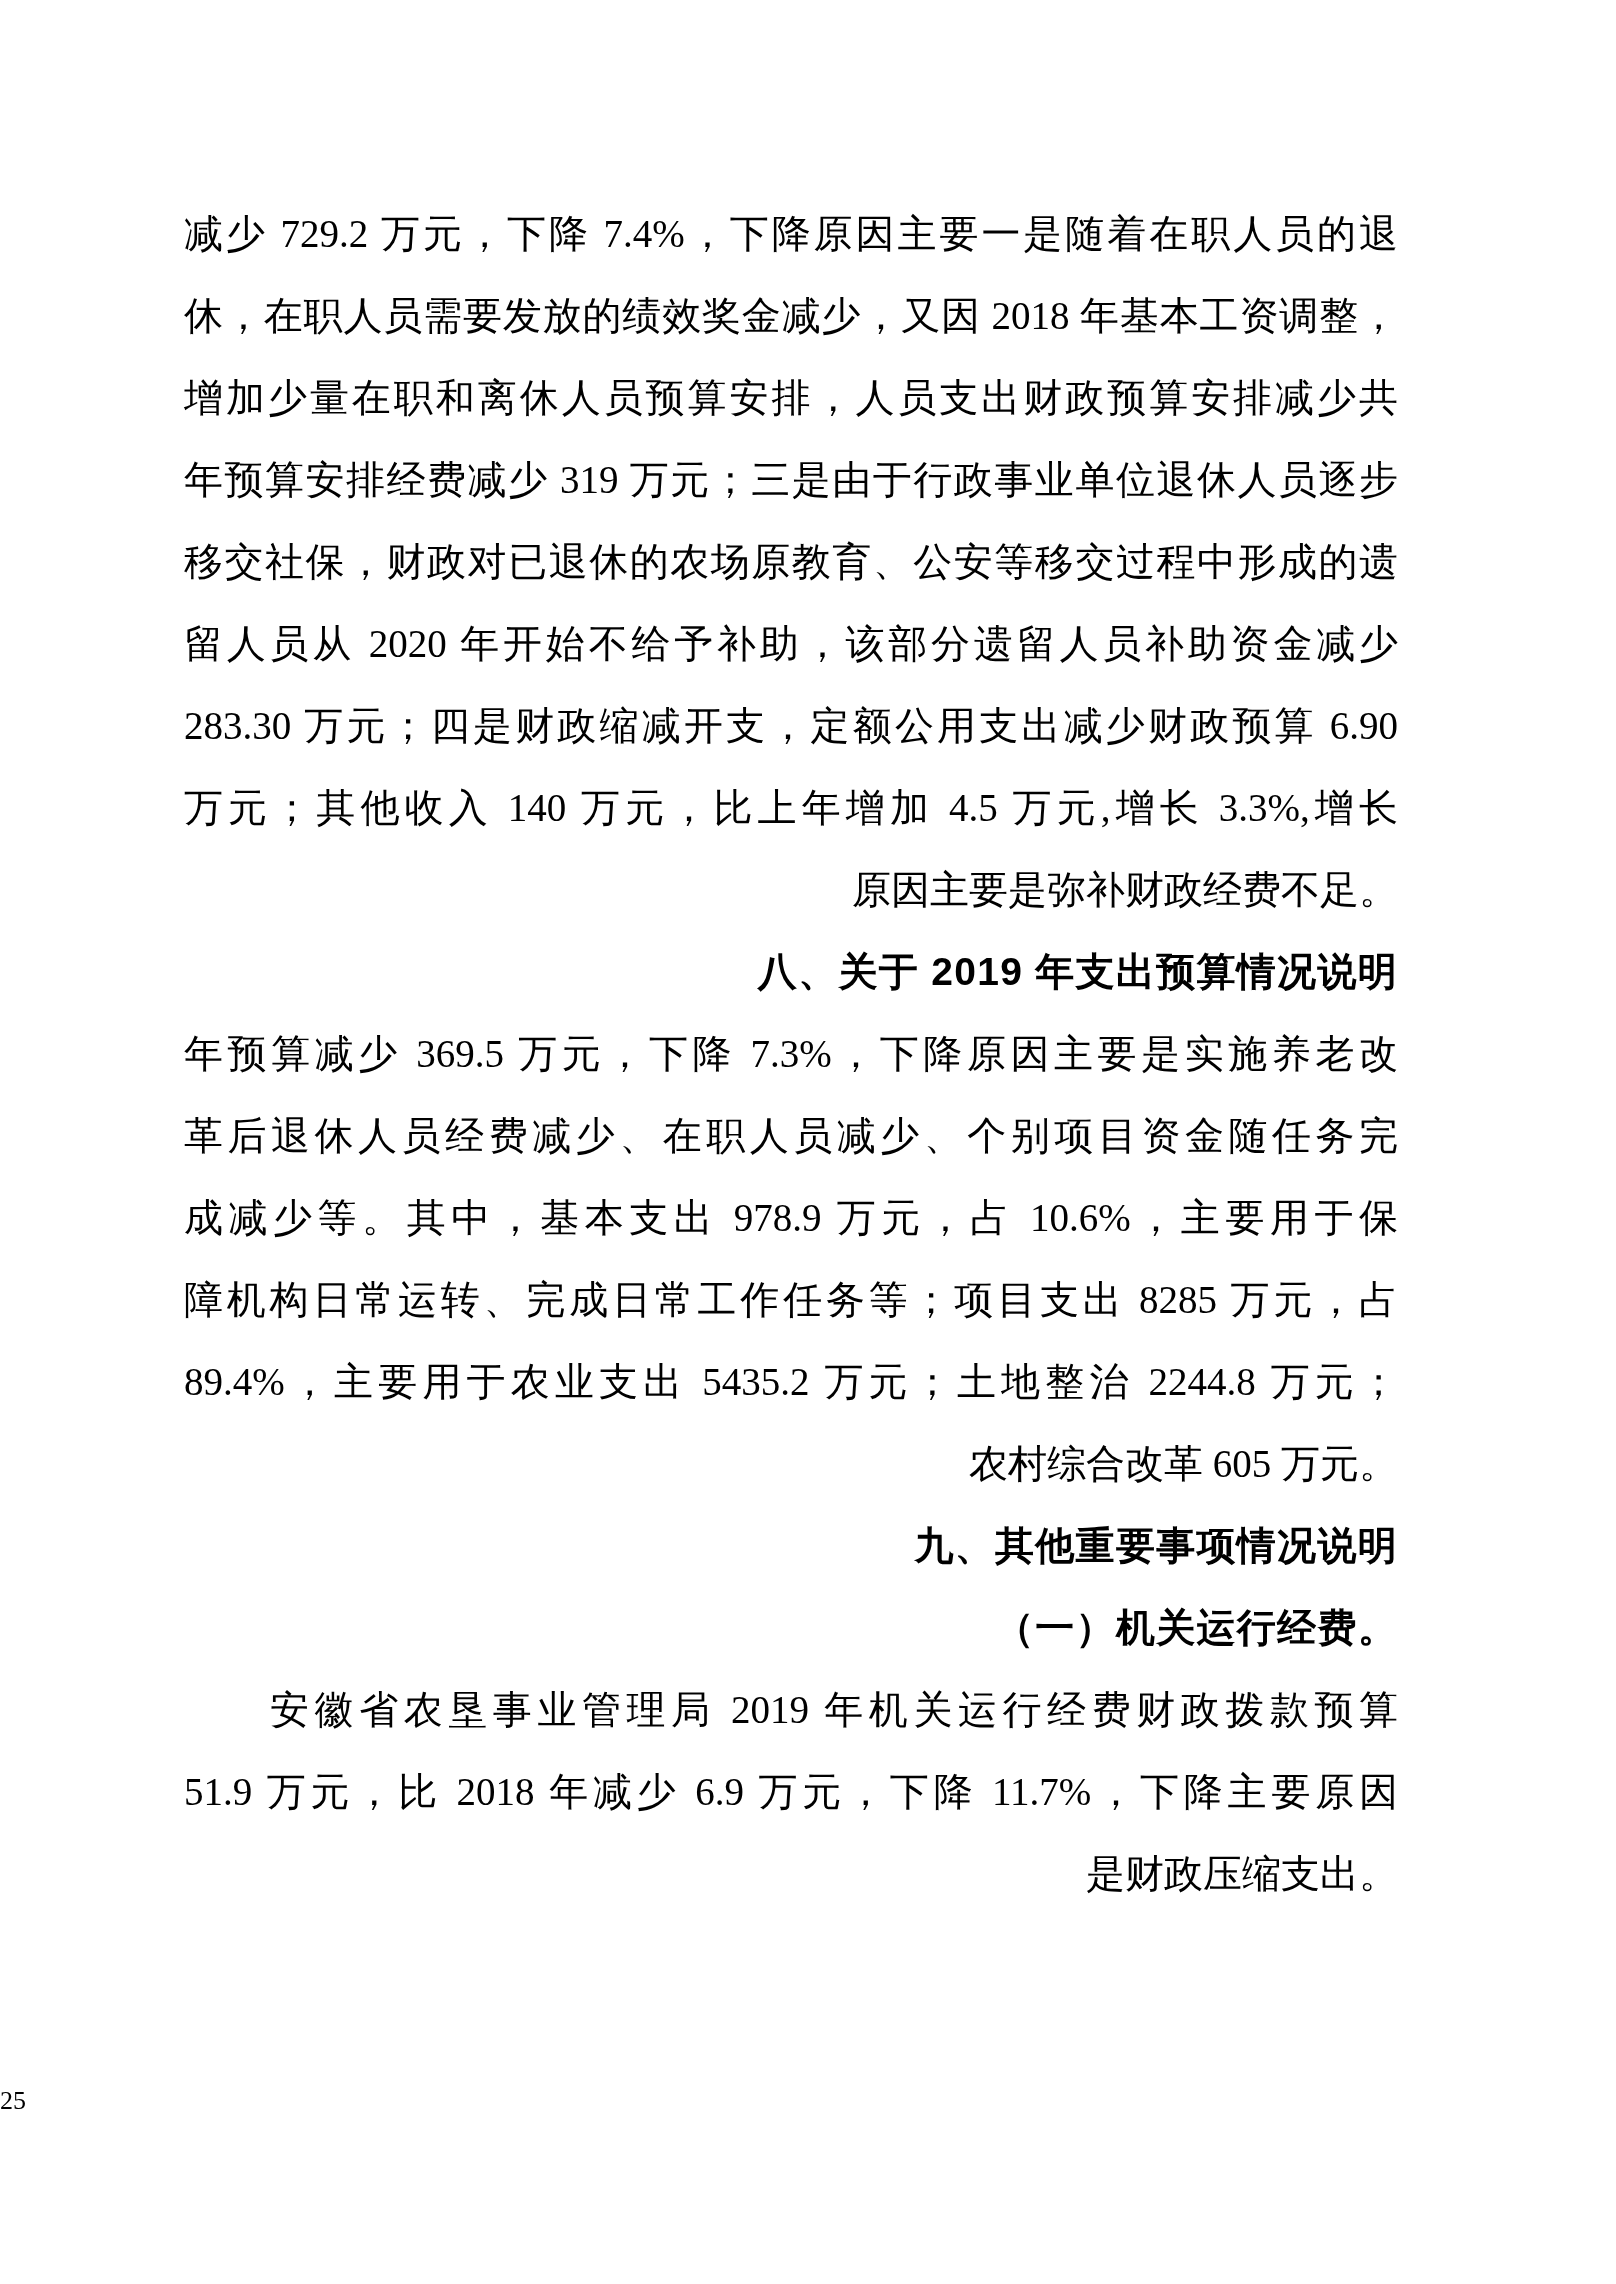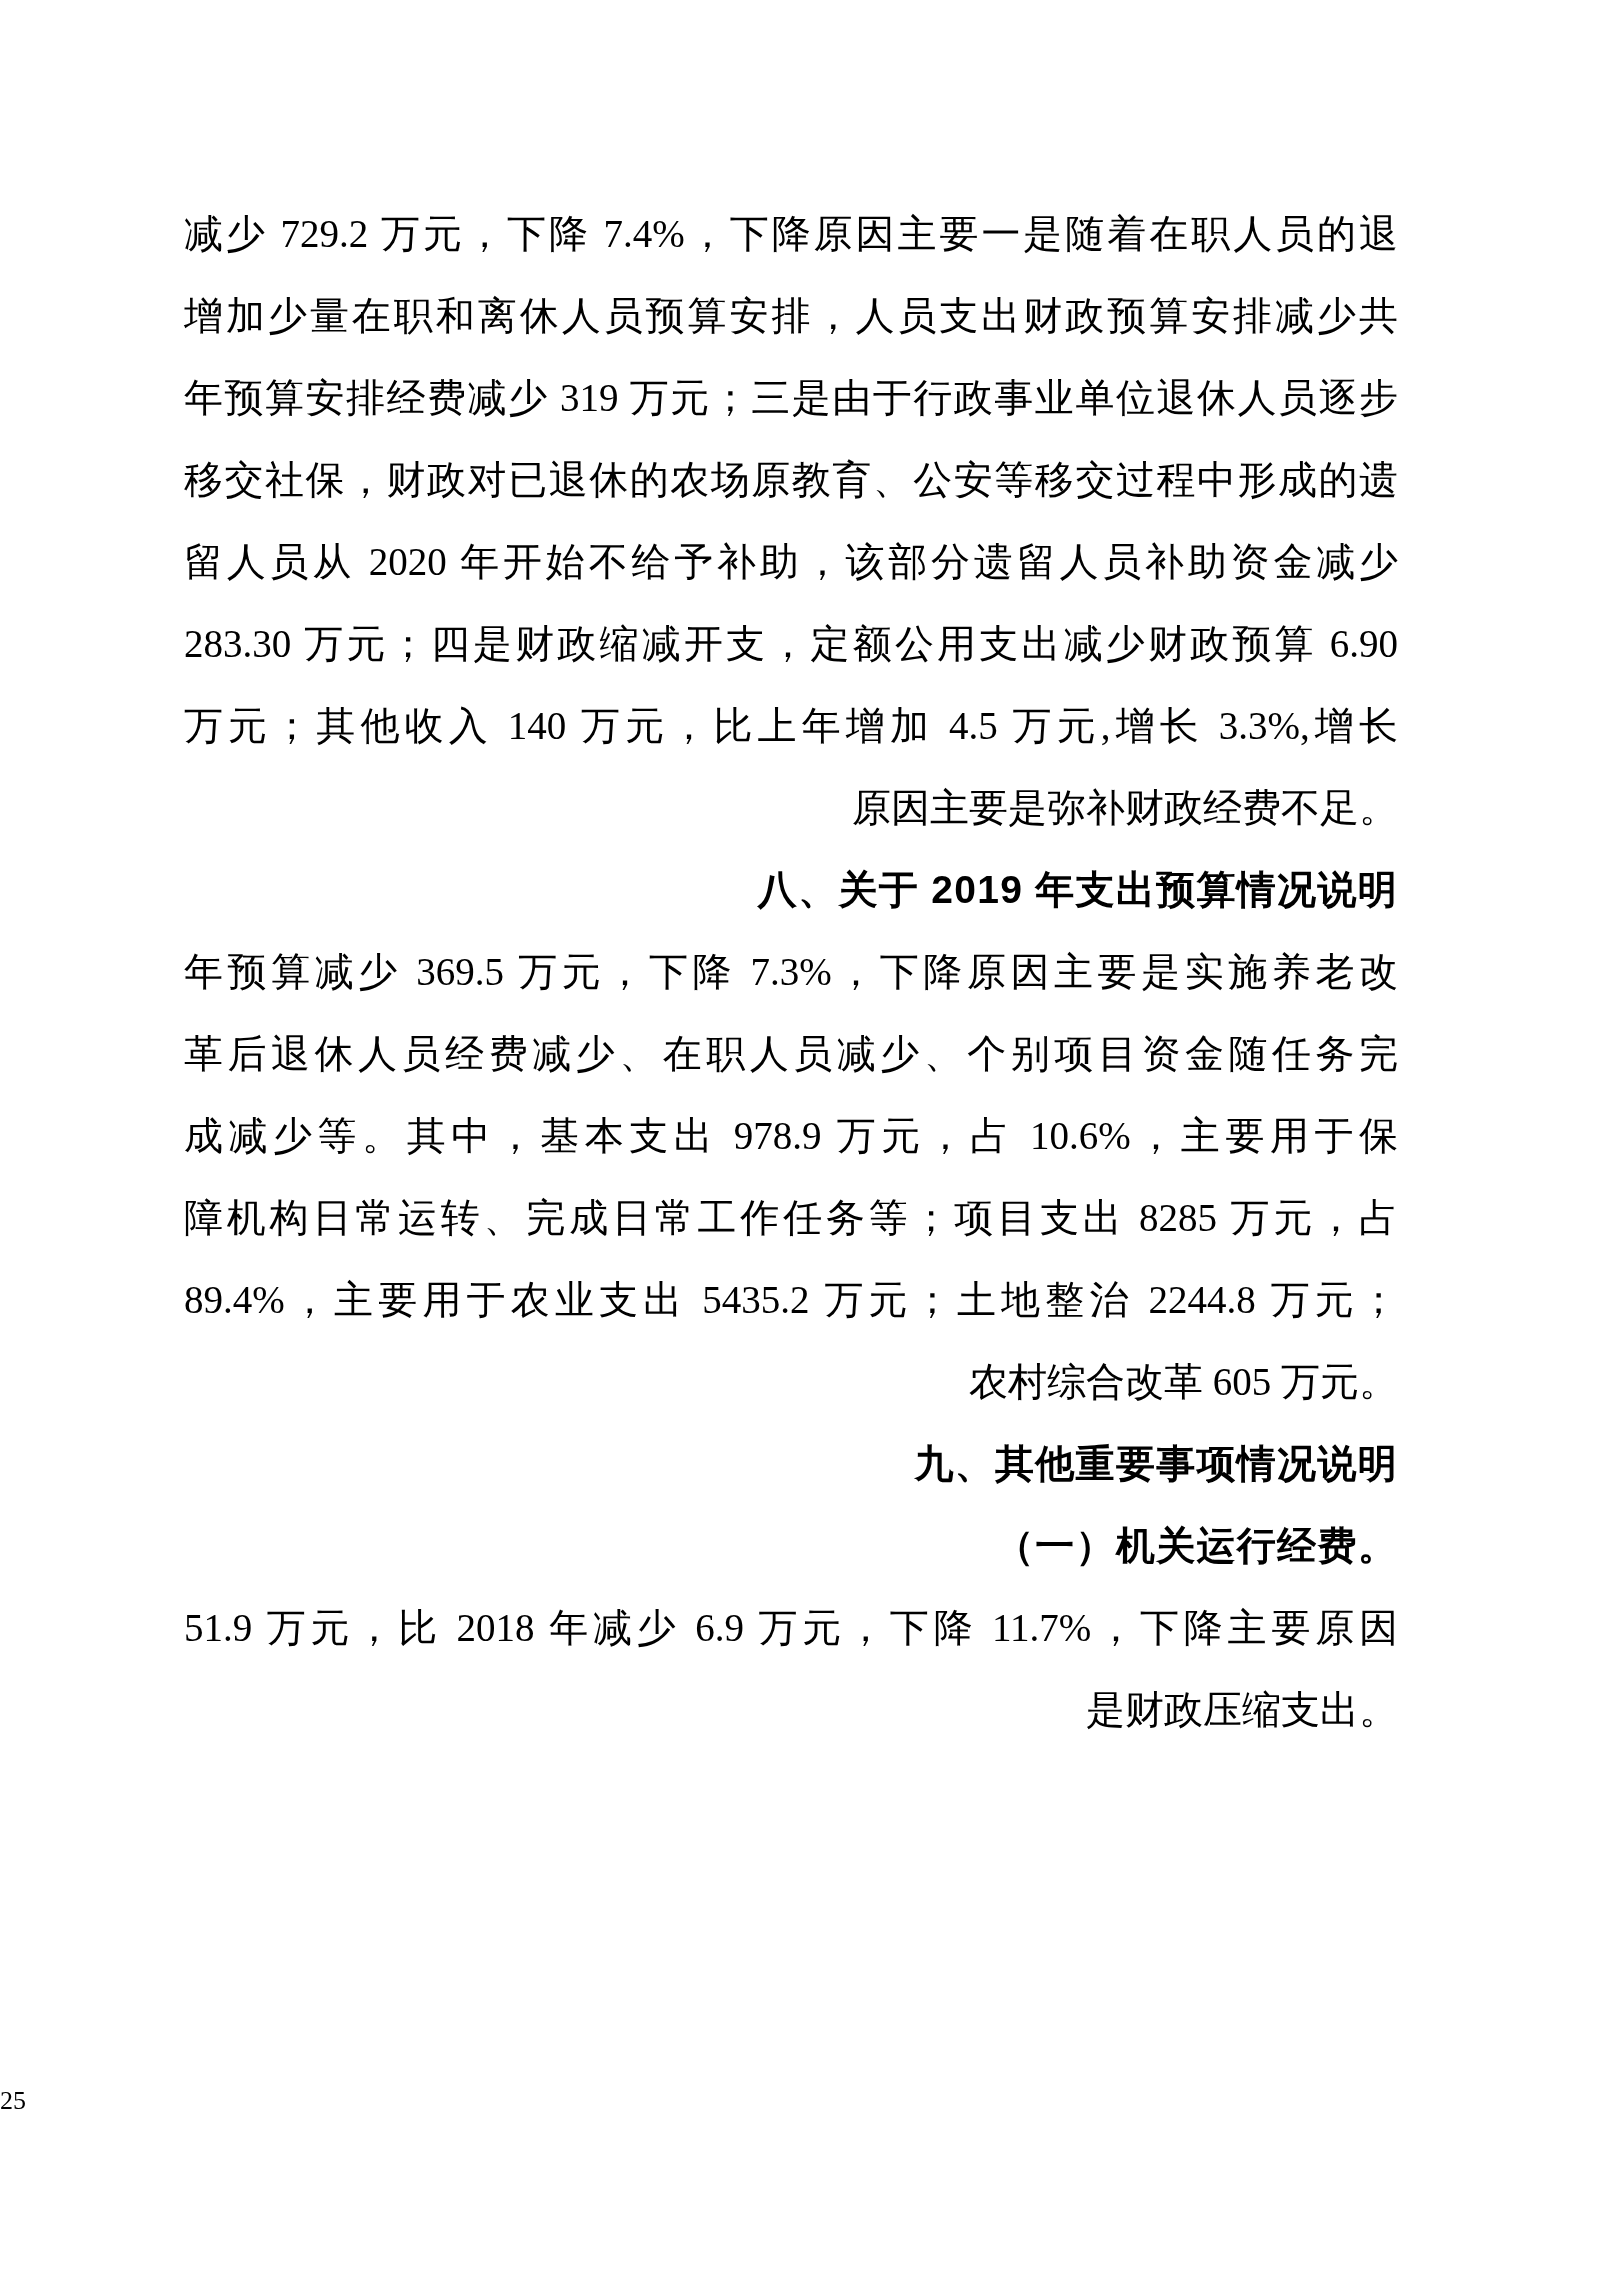--- a/index.html
+++ b/index.html
@@ -56,35 +56,37 @@
     line-height: 39px;
     color: #000000;
   }
 </style>
 </head>
 <body>
 
 <div class="page">
   <div class="text-block">
     <div class="ln jf">减少 729.2 万元，下降 7.4%，下降原因主要一是随着在职人员的退</div>
+    <div class="ln jf">休，在职人员需要发放的绩效奖金减少，又因 2018 年基本工资调整，</div>
     <div class="ln jf">增加少量在职和离休人员预算安排，人员支出财政预算安排减少共</div>
     <div class="ln jf">年预算安排经费减少 319 万元；三是由于行政事业单位退休人员逐步</div>
     <div class="ln jf">移交社保，财政对已退休的农场原教育、公安等移交过程中形成的遗</div>
     <div class="ln jf">留人员从 2020 年开始不给予补助，该部分遗留人员补助资金减少</div>
     <div class="ln jf">283.30 万元；四是财政缩减开支，定额公用支出减少财政预算 6.90</div>
     <div class="ln jf">万元；其他收入 140 万元，比上年增加 4.5 万元,增长 3.3%,增长</div>
     <div class="ln">原因主要是弥补财政经费不足。</div>
     <div class="ln hd ind">八、关于 2019 年支出预算情况说明</div>
     <div class="ln jf">年预算减少 369.5 万元，下降 7.3%，下降原因主要是实施养老改</div>
     <div class="ln jf">革后退休人员经费减少、在职人员减少、个别项目资金随任务完</div>
     <div class="ln jf">成减少等。其中，基本支出 978.9 万元，占 10.6%，主要用于保</div>
     <div class="ln jf">障机构日常运转、完成日常工作任务等；项目支出 8285 万元，占</div>
     <div class="ln jf">89.4%，主要用于农业支出 5435.2 万元；土地整治 2244.8 万元；</div>
     <div class="ln">农村综合改革 605 万元。</div>
     <div class="ln hd ind">九、其他重要事项情况说明</div>
     <div class="ln hd ind">（一）机关运行经费。</div>
+    <div class="ln jf ind">安徽省农垦事业管理局 2019 年机关运行经费财政拨款预算</div>
     <div class="ln jf">51.9 万元，比 2018 年减少 6.9 万元，下降 11.7%，下降主要原因</div>
     <div class="ln">是财政压缩支出。</div>
   </div>
 
   <div class="page-number">25</div>
 </div>
 
 
 </body></html>

